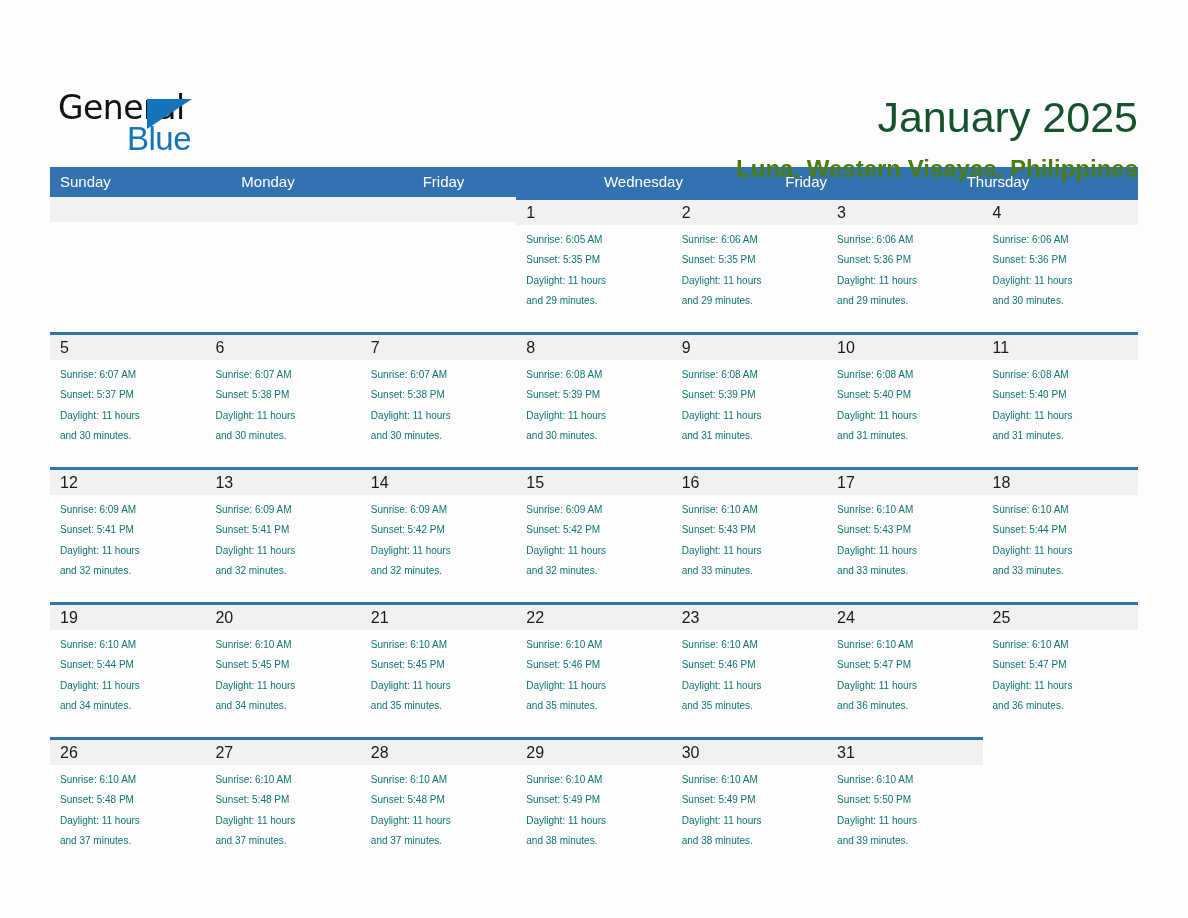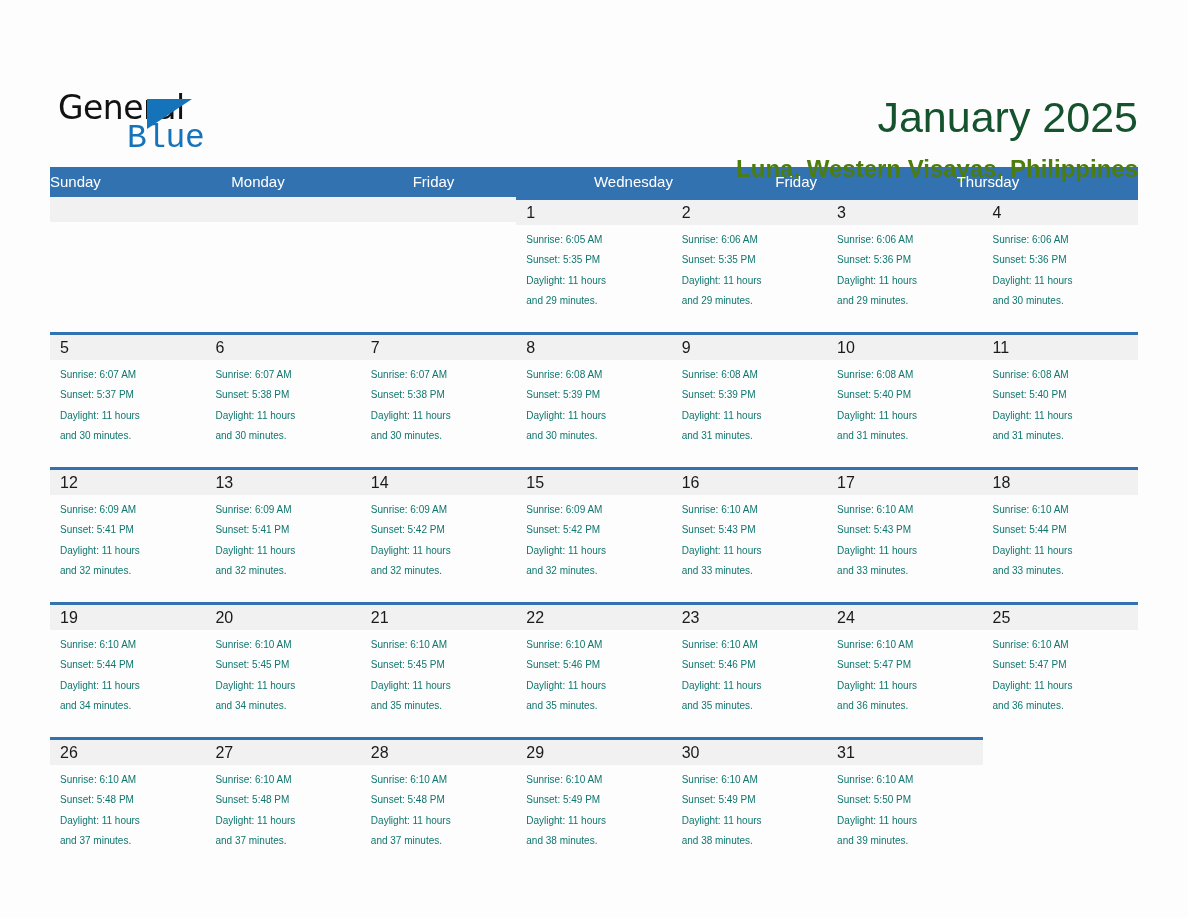--- a/index.html
+++ b/index.html
@@ -61,21 +61,21 @@
     border-bottom: 30px solid transparent;
   }
   .logo-blue {
     position: absolute;
     left: 77px;
     top: 31px;
     font-size: 33px;
     line-height: 36px;
     letter-spacing: -0.5px;
     color: #1573ba;
-    font-family: Liberation Mono, monospace;
+    font-family: Liberation Sans, sans-serif;
     font-weight: 400;
   }
 
   .title-block {
     text-align: right;
     padding-top: 2px;
   }
   .month-title {
     font-size: 43px;
     line-height: 50px;
@@ -102,20 +102,21 @@
   .weekday-header {
     display: flex;
     background: #3372b0;
     height: 30px;
   }
   .weekday-cell {
     flex: 1 1 0;
     color: #ffffff;
     font-size: 15px;
     line-height: 30px;
+    padding-left: 10px;
     box-sizing: border-box;
     white-space: nowrap;
   }
 
   .week-row {
     display: flex;
     height: 135px;
     position: relative;
   }
   .day-cell {

